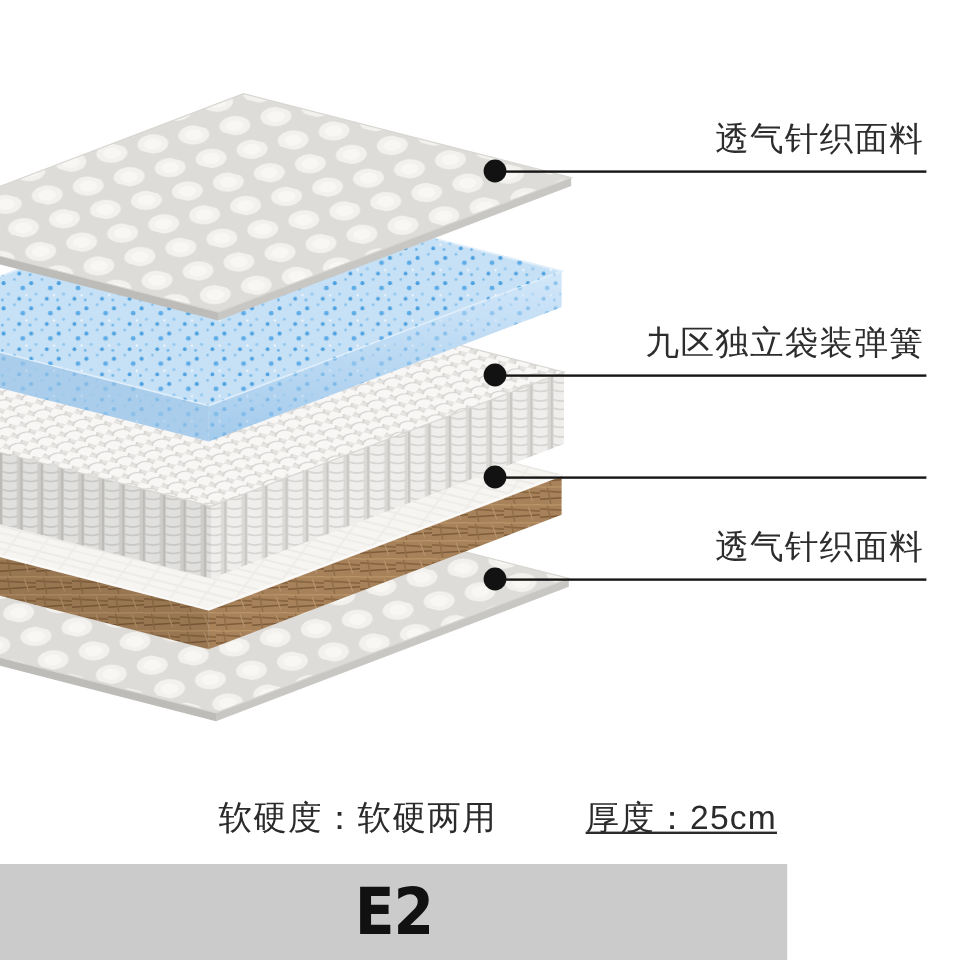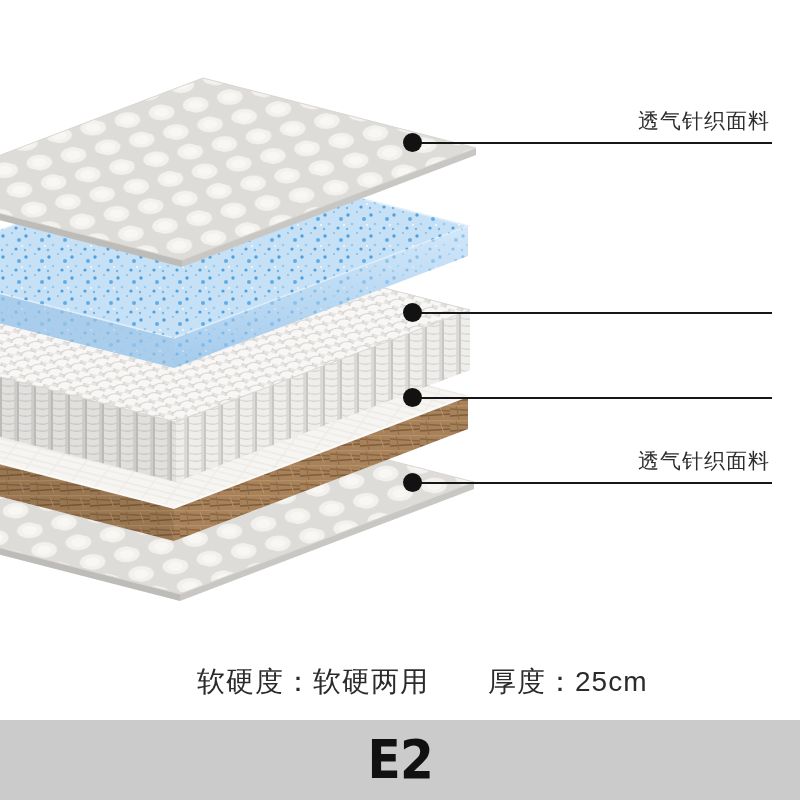--- a/index.html
+++ b/index.html
@@ -7,34 +7,34 @@
     position:relative;width:800px;height:800px;overflow:hidden;background:#ffffff;
     font-family:"Liberation Sans", sans-serif;
   }
   .diagram-svg{position:absolute;left:0;top:0;}
   .callout{
     position:absolute;left:412px;width:360px;height:41px;
     border-bottom:2px solid #161616;
   }
   .callout .lbl{
     position:absolute;right:2px;bottom:7px;
-    font-size:21px;color:#2d2d2d;white-space:nowrap;letter-spacing:1px;
+    font-size:28px;color:#2d2d2d;white-space:nowrap;letter-spacing:1px;
   }
   .callout .dot{
     position:absolute;left:-9px;bottom:-10px;width:19px;height:19px;
     background:#121212;border-radius:50%;
   }
   .spec{
     position:absolute;top:663px;font-size:28px;color:#2b2b2b;
     letter-spacing:1px;white-space:nowrap;
   }
-  .spec-firmness{left:197px;}
-  .spec-thickness{left:488px;}
+  .spec-firmness{left:182px;}
+  .spec-thickness{left:488px;text-decoration:underline;}
   .footer-bar{
-    position:absolute;left:0;top:720px;width:800px;height:80px;
+    position:absolute;left:0;top:720px;width:656px;height:80px;
     background:#cbcbcb;text-align:center;line-height:80px;
   }
   .footer-bar .model{
     display:inline-block;font-size:54px;font-weight:700;color:#111;
     font-family:"DejaVu Sans", sans-serif;letter-spacing:-1px;
     transform:scaleX(0.9);
   }
 </style>
 </head>
 <body>
@@ -127,20 +127,21 @@
       <path d="M203,78 L476,148 L182,260 L-91,190 Z" fill="url(#quilt)" stroke="#d8d6d2" stroke-width="1"></path>
     </g>
   </svg>
 
   <div class="callout" style="top:101px">
     <span class="dot"></span>
     <span class="lbl">透气针织面料</span>
   </div>
   <div class="callout" style="top:271px">
     <span class="dot"></span>
+    <span class="lbl">九区独立袋装弹簧</span>
   </div>
   <div class="callout" style="top:356px">
     <span class="dot"></span>
   </div>
   <div class="callout" style="top:441px">
     <span class="dot"></span>
     <span class="lbl">透气针织面料</span>
   </div>
 
   <div class="spec spec-firmness">软硬度：软硬两用</div>

